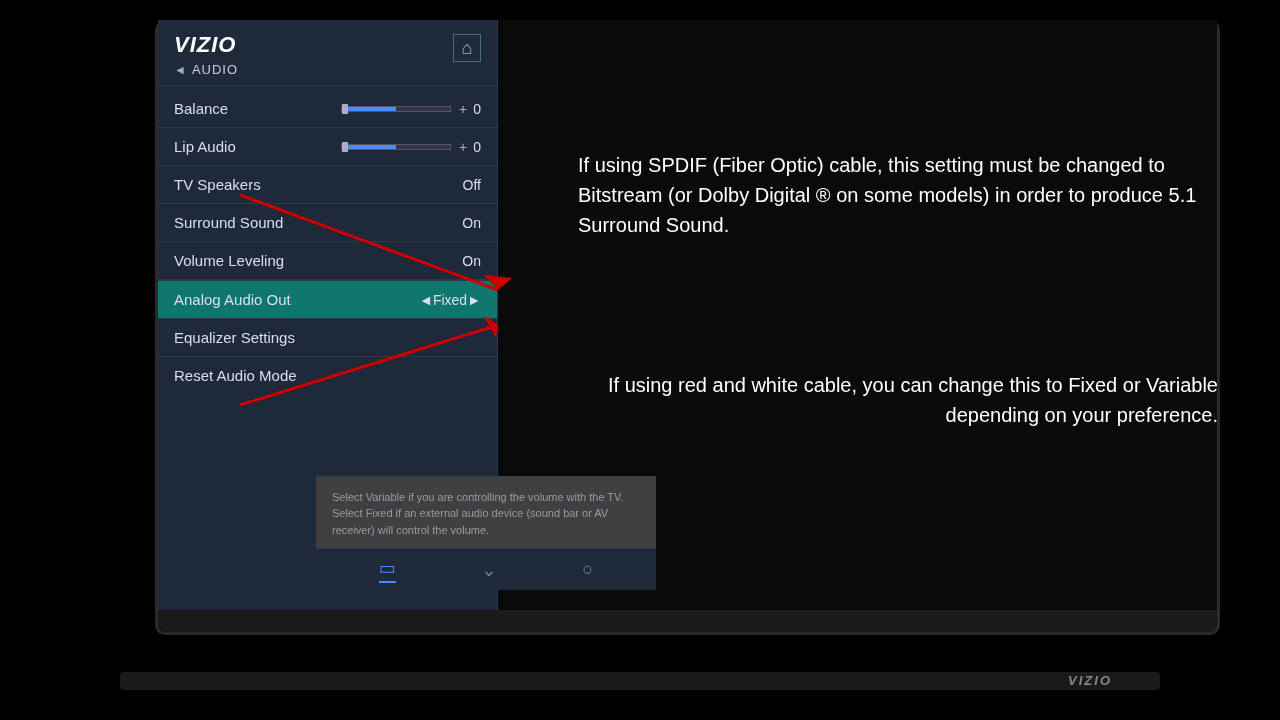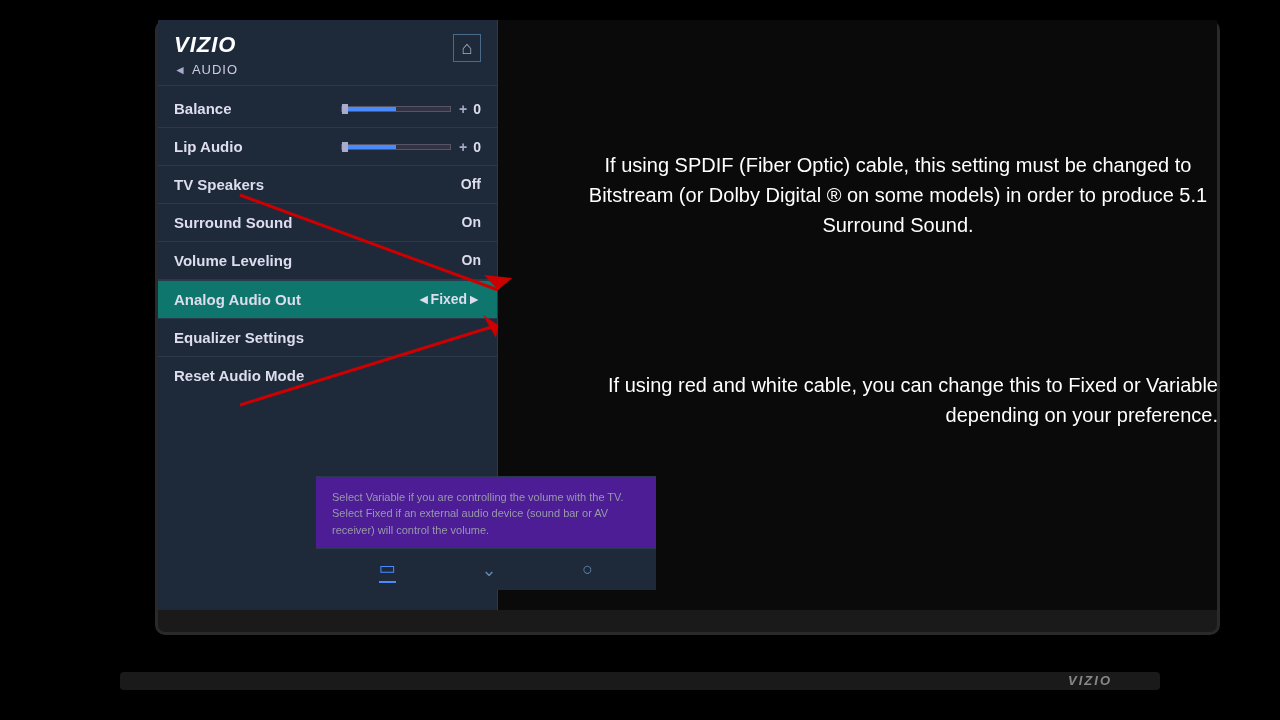--- a/index.html
+++ b/index.html
@@ -121,26 +121,26 @@
       letter-spacing: 1px;
     }
 
     
     .menu-items {
       padding: 4px 0;
     }
 
     .menu-item {
       display: flex;
+      align-items: center;
       justify-content: space-between;
       padding: 10px 16px;
       color: #ccd;
       font-size: 15px;
       cursor: pointer;
-      font-weight: bold;
     }
 
     .menu-item.active {
       background: #0f766e;
     }
 
     .menu-item-label {
       color: #dde;
     }
 
@@ -188,21 +188,21 @@
     }
 
     
     .description-box {
       position: absolute;
       bottom: 60px;
       left: 158px;
       width: 340px;
       padding: 12px 16px;
       border-top: 1px solid #2a3a4a;
-      background: #4c1d95;
+      background: #404040;
     }
 
     .description-text {
       color: #99a;
       font-size: 11px;
       line-height: 1.5;
     }
 
     
     .bottom-nav {
@@ -240,21 +240,21 @@
       pointer-events: none;
     }
 
     .annotation-text-top {
       position: absolute;
       top: 130px;
       left: 80px;
       width: 640px;
       color: #fff;
       font-size: 20px;
-      text-align: center;
+      text-align: left;
       line-height: 1.5;
     }
 
     .annotation-text-bottom {
       position: absolute;
       top: 350px;
       left: 80px;
       width: 640px;
       color: #fff;
       font-size: 20px;

